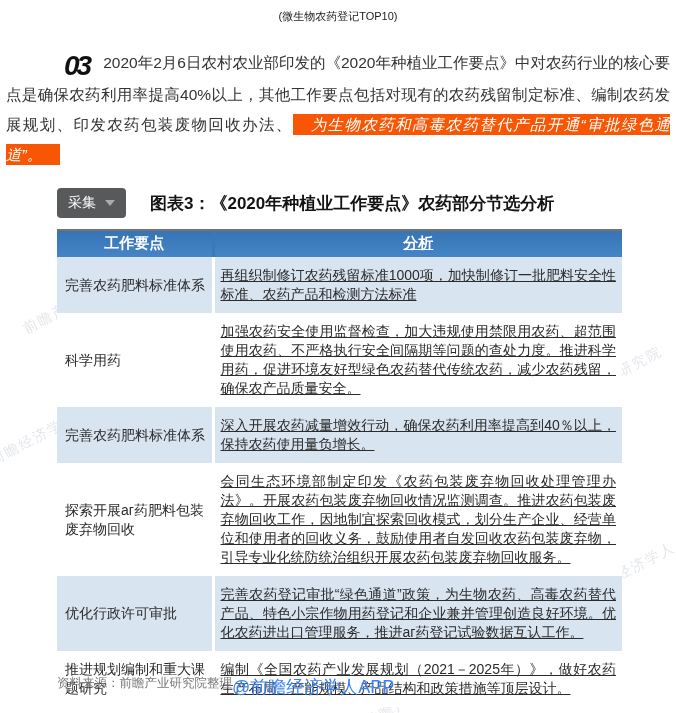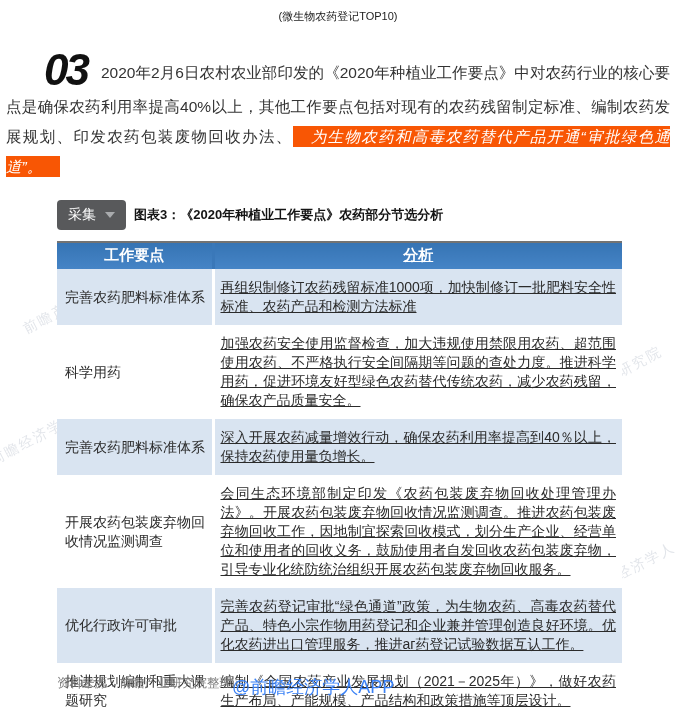--- a/index.html
+++ b/index.html
@@ -46,42 +46,41 @@
   .intro {
     position: relative; z-index: 1;
     margin: 24px 6px 0 6px;
     font-size: 15.5px;
     line-height: 30px;
     text-align: justify;
     color: #333333;
   }
   .intro .num {
     display: inline-block;
-    font-size: 44px;
+    font-size: 28px;
     line-height: 1;
     font-weight: 800;
     font-style: italic;
     letter-spacing: -3px;
     color: #111111;
-    margin: 0 14px 0 38px;
+    margin: 0 14px 0 58px;
     vertical-align: -7px;
   }
   .intro .hl {
     background: #F85604;
     color: #ffffff;
     padding: 2px 18px;
     font-style: italic;
   }
   
   .figure-bar {
     position: relative; z-index: 1;
     margin: 18px 0 0 57px;
     display: flex;
     align-items: center;
-    gap: 8px;
   }
   .collect-btn {
     display: inline-flex;
     align-items: center;
     gap: 9px;
     background: #58595B;
     color: #ffffff;
     border: none;
     border-radius: 4px;
     padding: 6px 11px;
@@ -90,21 +89,22 @@
     cursor: pointer;
   }
   .collect-btn .caret {
     display: inline-block;
     width: 0; height: 0;
     border-left: 5px solid transparent;
     border-right: 5px solid transparent;
     border-top: 6px solid #a9abad;
   }
   .figure-title {
-    font-size: 13px;
+    margin-left: 24px;
+    font-size: 17px;
     font-weight: bold;
     color: #141414;
   }
   
   .data-table-wrap {
     position: relative; z-index: 1;
     margin: 11px 0 0 57px;
     width: 565px;
     border-top: 2px solid #737373;
   }
@@ -190,21 +190,21 @@
         </tr>
         <tr>
           <td class="cell-key">科学用药</td>
           <td class="cell-analysis">加强农药安全使用监督检查，加大违规使用禁限用农药、超范围使用农药、不严格执行安全间隔期等问题的查处力度。推进科学用药，促进环境友好型绿色农药替代传统农药，减少农药残留，确保农产品质量安全。</td>
         </tr>
         <tr>
           <td class="cell-key">完善农药肥料标准体系</td>
           <td class="cell-analysis">深入开展农药减量增效行动，确保农药利用率提高到40％以上，保持农药使用量负增长。</td>
         </tr>
         <tr>
-          <td class="cell-key">开展农药包装废弃物回收情况监测调查</td>
+          <td class="cell-key">探索开展аг药肥料包装废弃物回收</td>
           <td class="cell-analysis">会同生态环境部制定印发《农药包装废弃物回收处理管理办法》。开展农药包装废弃物回收情况监测调查。推进农药包装废弃物回收工作，因地制宜探索回收模式，划分生产企业、经营单位和使用者的回收义务，鼓励使用者自发回收农药包装废弃物，引导专业化统防统治组织开展农药包装废弃物回收服务。</td>
         </tr>
         <tr>
           <td class="cell-key">优化行政许可审批</td>
           <td class="cell-analysis">完善农药登记审批“绿色通道”政策，为生物农药、高毒农药替代产品、特色小宗作物用药登记和企业兼并管理创造良好环境。优化农药进出口管理服务，推进аг药登记试验数据互认工作。</td>
         </tr>
         <tr>
           <td class="cell-key">推进规划编制和重大课题研究</td>
           <td class="cell-analysis">编制《全国农药产业发展规划（2021－2025年）》，做好农药生产布局、产能规模、产品结构和政策措施等顶层设计。</td>
         </tr>

